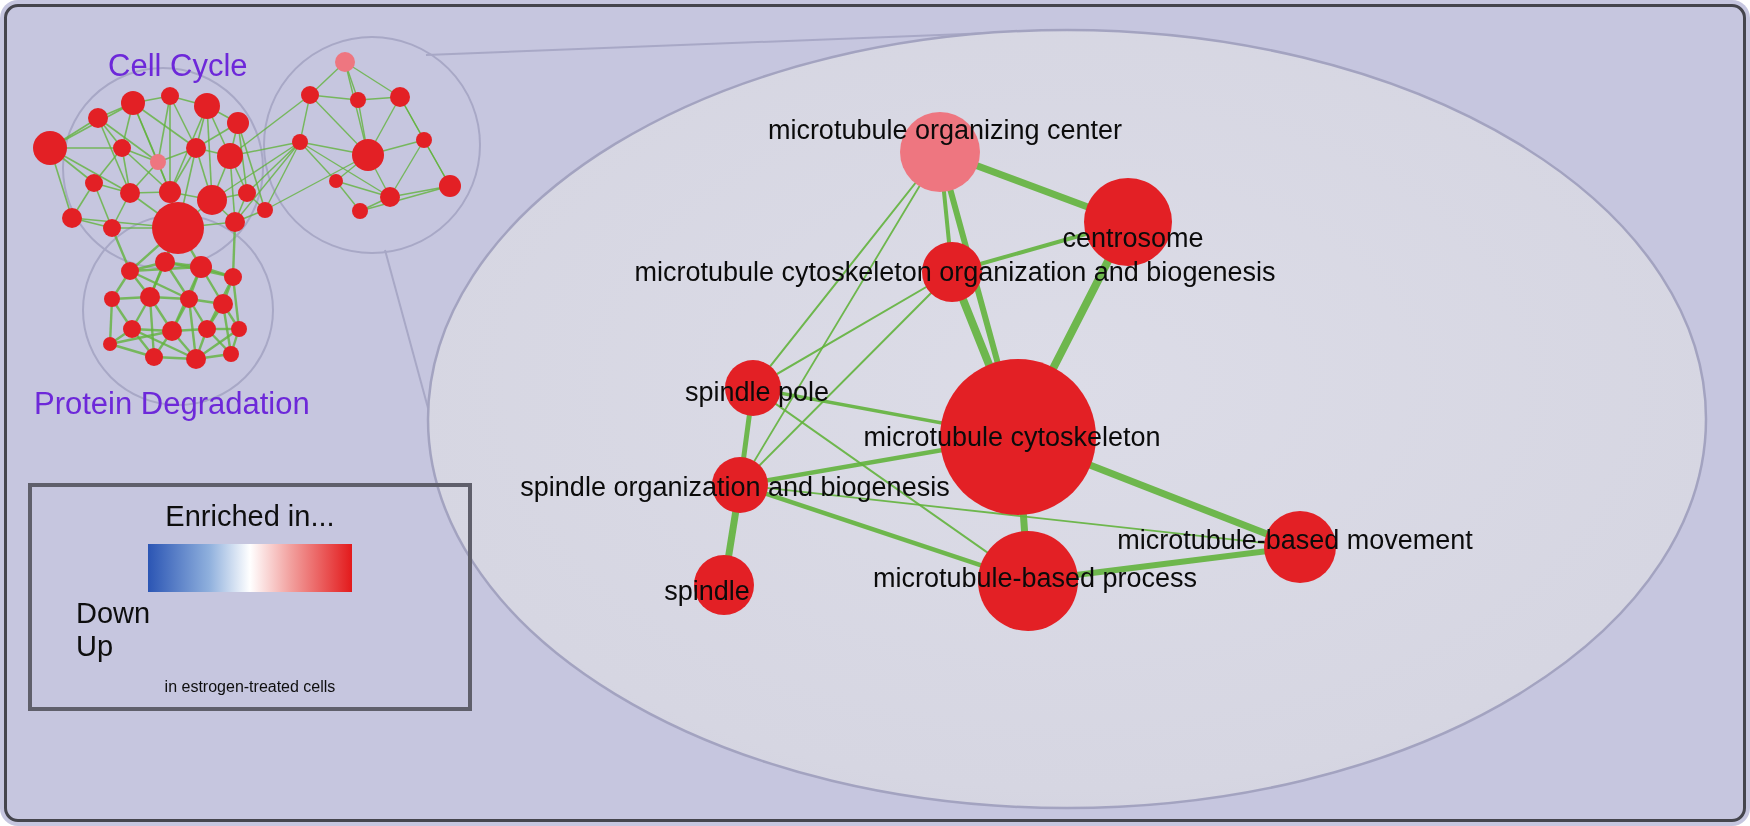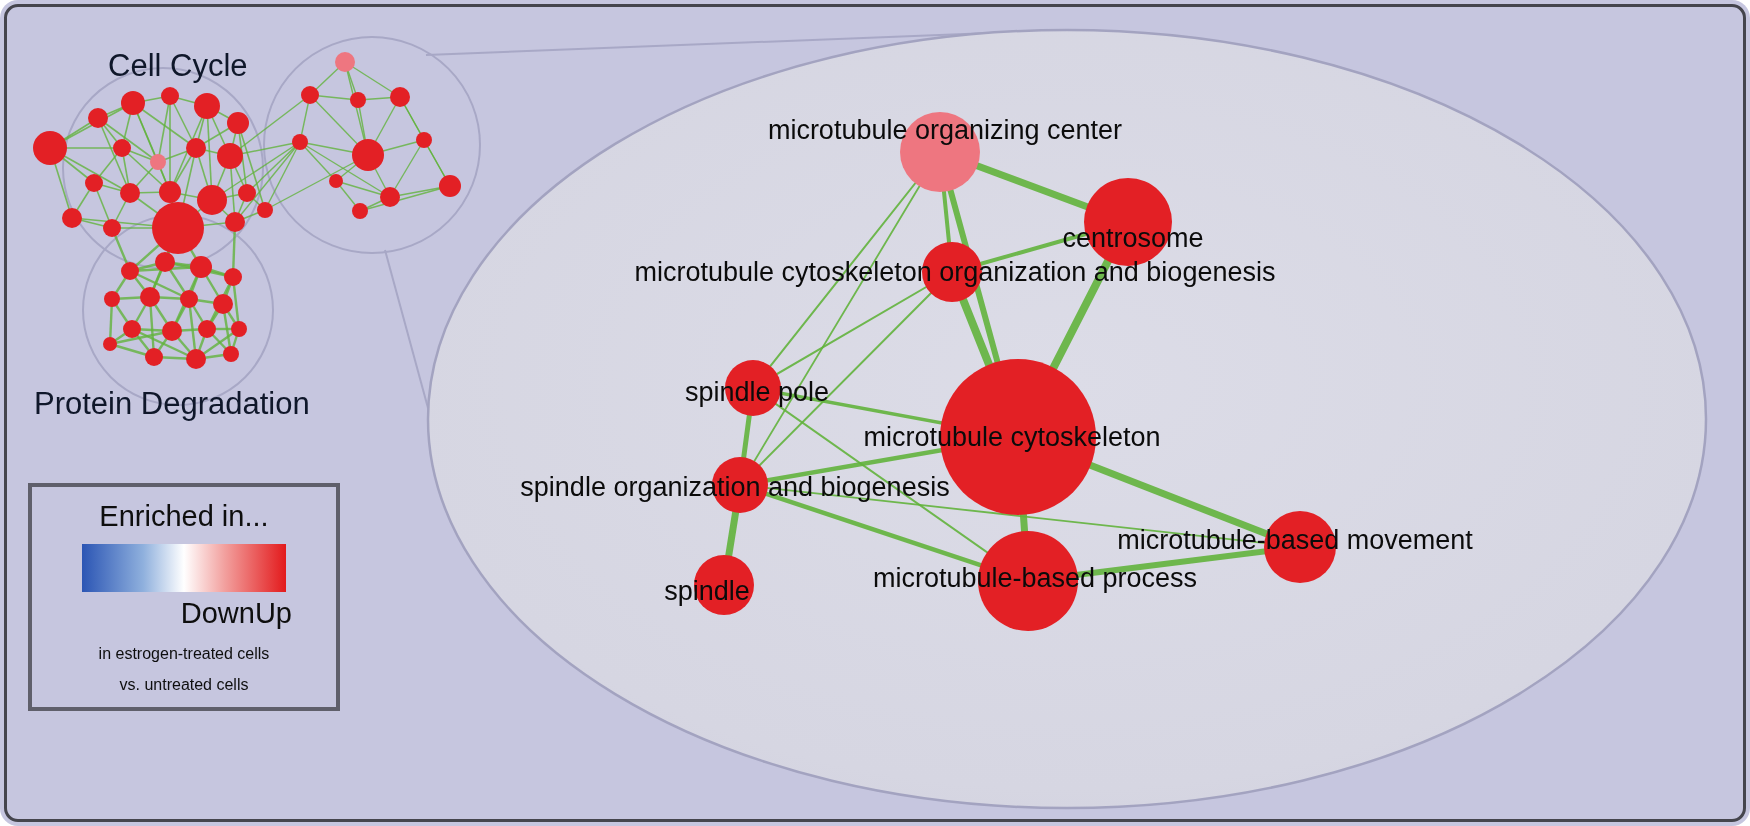--- a/index.html
+++ b/index.html
@@ -1,29 +1,29 @@
 <!DOCTYPE html>
 <html><head>
 <meta charset="utf-8">
 <style>
   html,body{margin:0;padding:0;background:#ffffff;}
   .fig{position:relative;width:1750px;height:826px;background:#c6c6df;border-radius:18px;overflow:hidden;
        font-family:"Liberation Sans", sans-serif;}
   .fig::after{content:"";position:absolute;inset:4px;border:3px solid #45454d;border-radius:14px;pointer-events:none;}
   #net{position:absolute;left:0;top:0;}
   svg text{font-family:"Liberation Sans", sans-serif;}
-  .lbl{position:absolute;color:#0f172a;font-size:31px;line-height:36px;white-space:nowrap;}
+  .lbl{position:absolute;color:#6d28d9;font-size:31px;line-height:36px;white-space:nowrap;}
   .lbl.cc{left:108px;top:48px;}
   .lbl.ub{left:34px;top:386px;}
   .lbl.mt{left:1270px;top:48px;width:236px;text-align:center;color:#161616;}
-  .legend{position:absolute;left:28px;top:483px;width:312px;height:228px;box-sizing:border-box;
+  .legend{position:absolute;left:28px;top:483px;width:444px;height:228px;box-sizing:border-box;
           border:4px solid #5f5f6b;color:#0e0e0e;}
   .legend-title{margin-top:13px;text-align:center;font-size:29px;}
   .legend-bar{width:204px;height:48px;margin:11px auto 0 auto;}
-  .legend-ends{display:flex;justify-content:flex-end;padding:0 44px;font-size:29px;margin-top:5px;}
+  .legend-ends{display:flex;justify-content:space-between;padding:0 44px;font-size:29px;margin-top:5px;flex-direction:column;}
   .legend-cap{margin-top:8px;text-align:center;font-size:16px;line-height:31px;}
 </style>
 </head>
 <body>
 
 <div class="fig">
 
   <svg id="net" width="1750" height="826" viewBox="0 0 1750 826">
     <defs>
       <radialGradient id="ellipseGrad" cx="50%" cy="45%" r="70%">
@@ -286,17 +286,16 @@
 
   <div class="legend">
     <div class="legend-title">Enriched in...</div>
     <div class="legend-bar" id="legend-bar" style="background: linear-gradient(to right, rgb(43, 85, 180) 0%, rgb(143, 176, 221) 30%, rgb(255, 255, 255) 50%, rgb(242, 160, 158) 70%, rgb(227, 26, 28) 100%);"></div>
     <div class="legend-ends">
       <span>Down</span>
       <span>Up</span>
     </div>
     <div class="legend-cap">
       <div>in estrogen-treated cells</div>
-      <div>vs. untreated cells</div>
     </div>
   </div>
 
 </div>
 
 </body></html>

